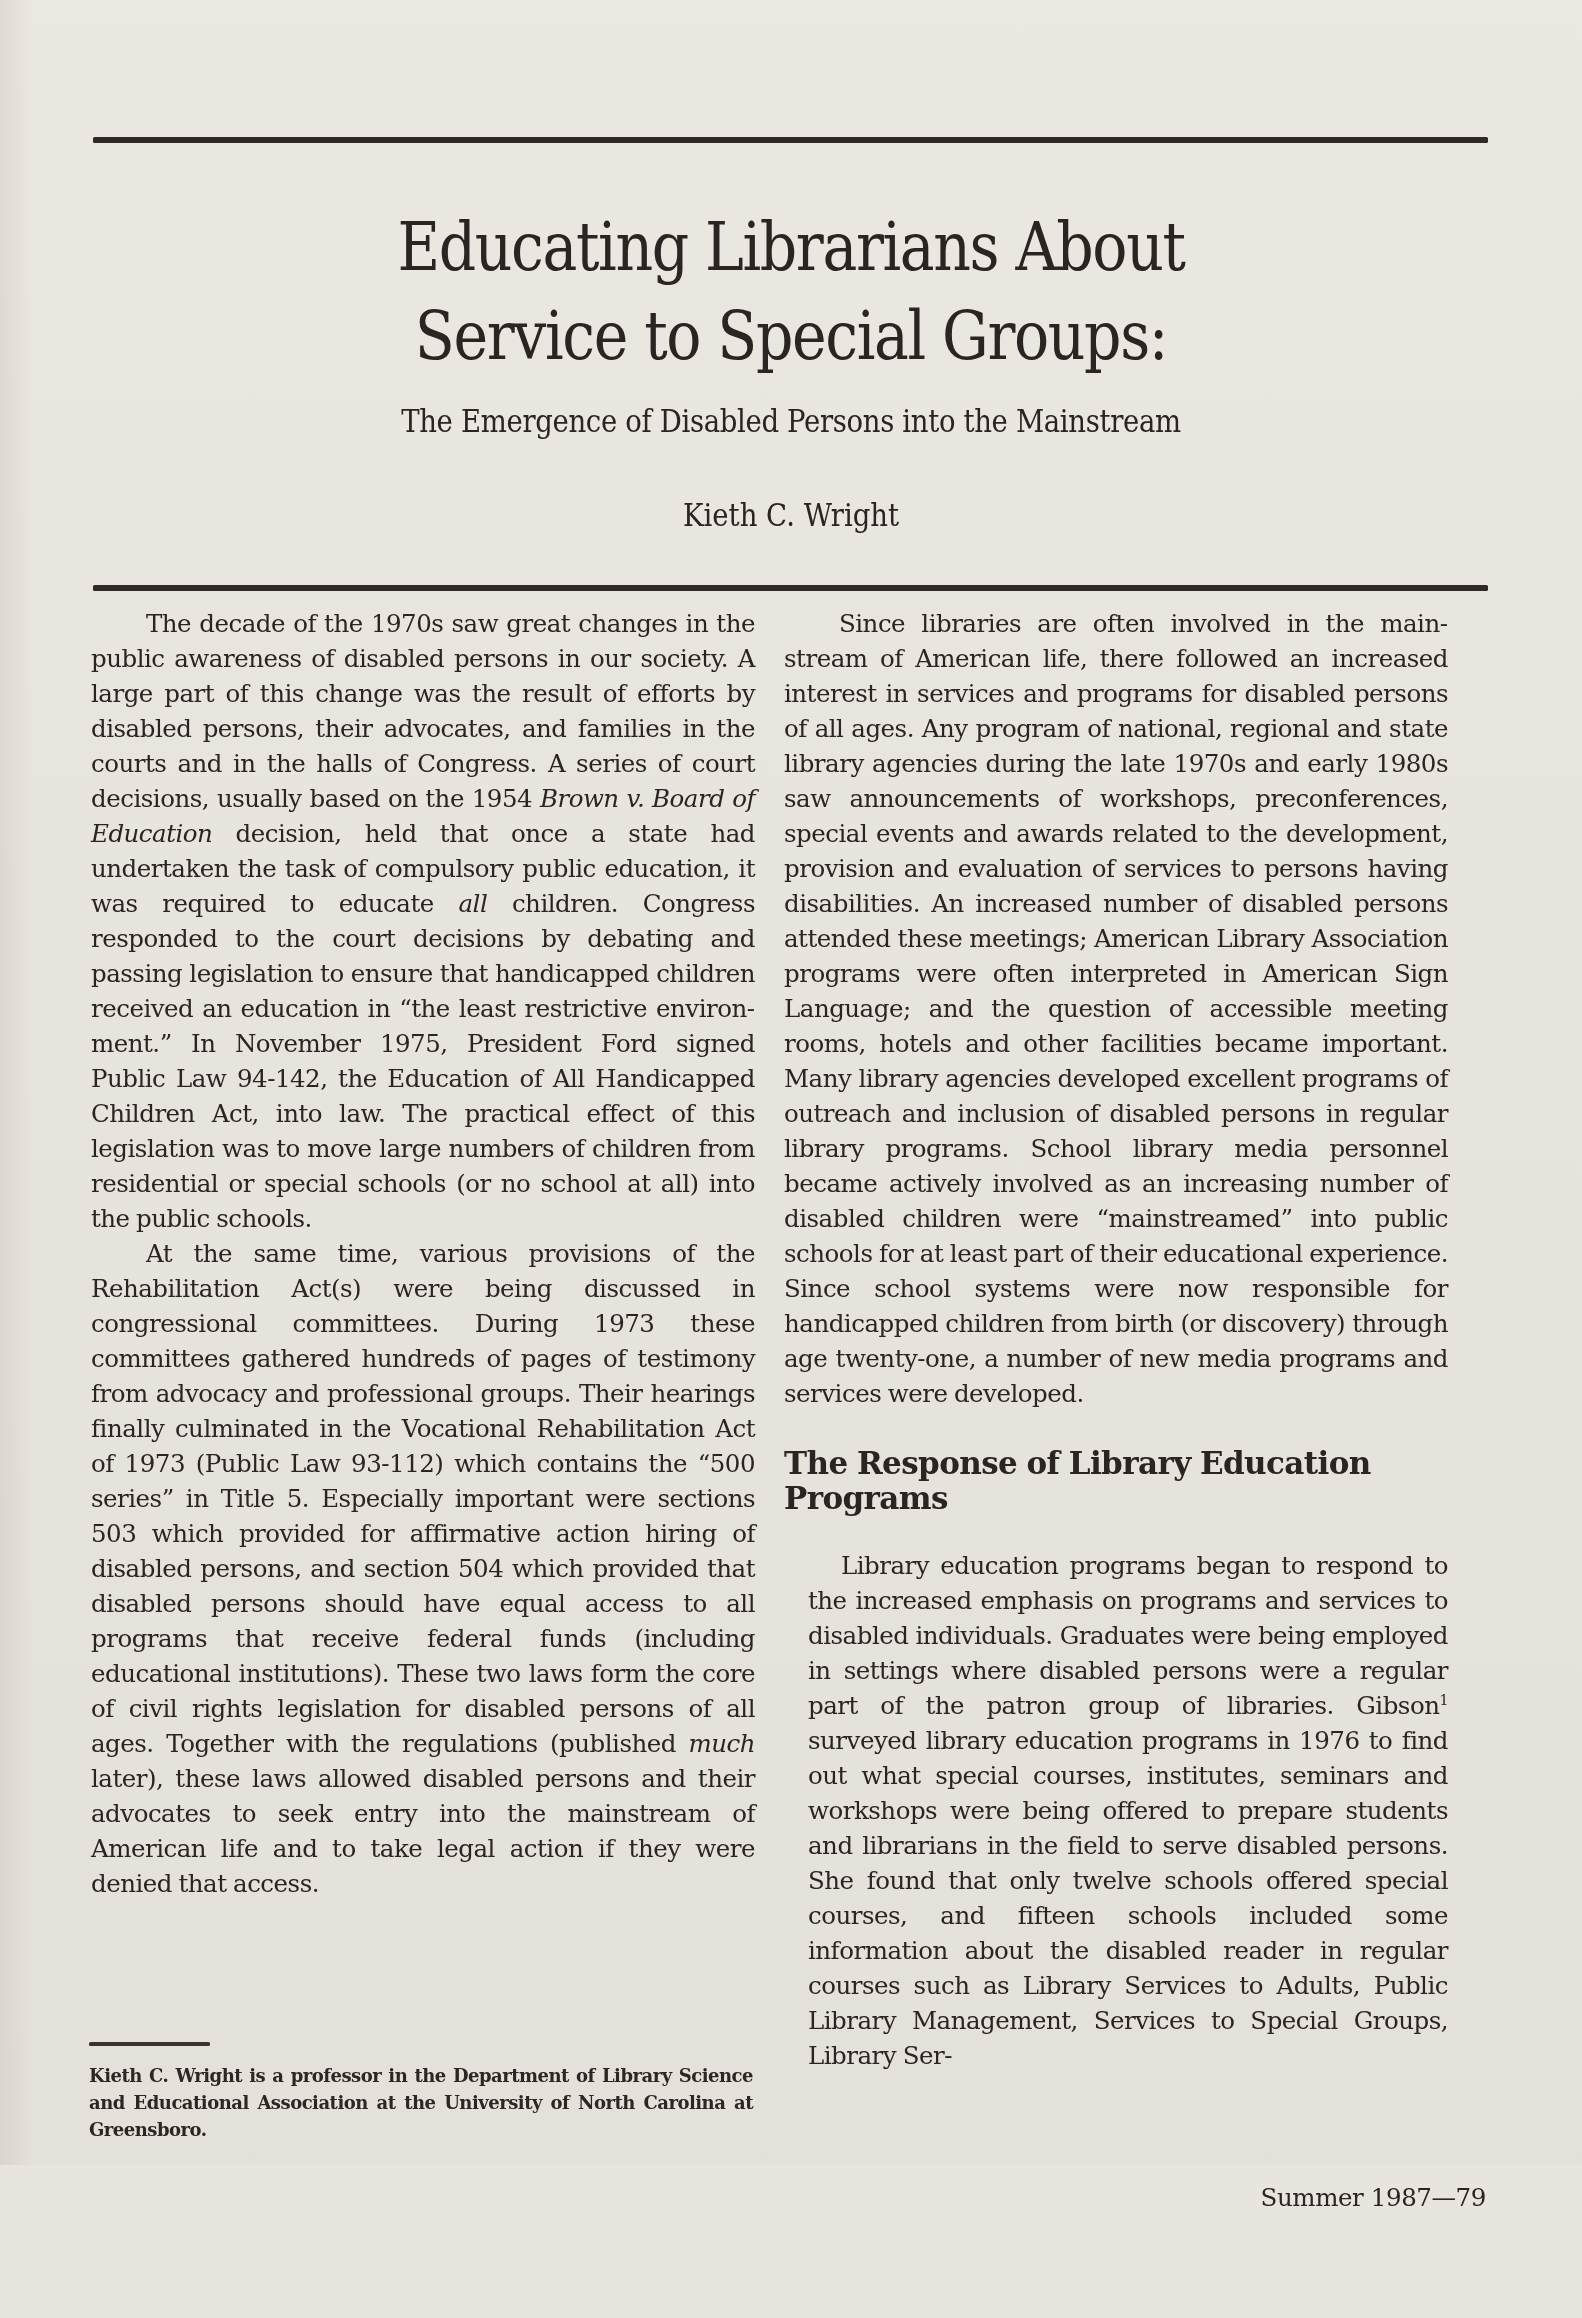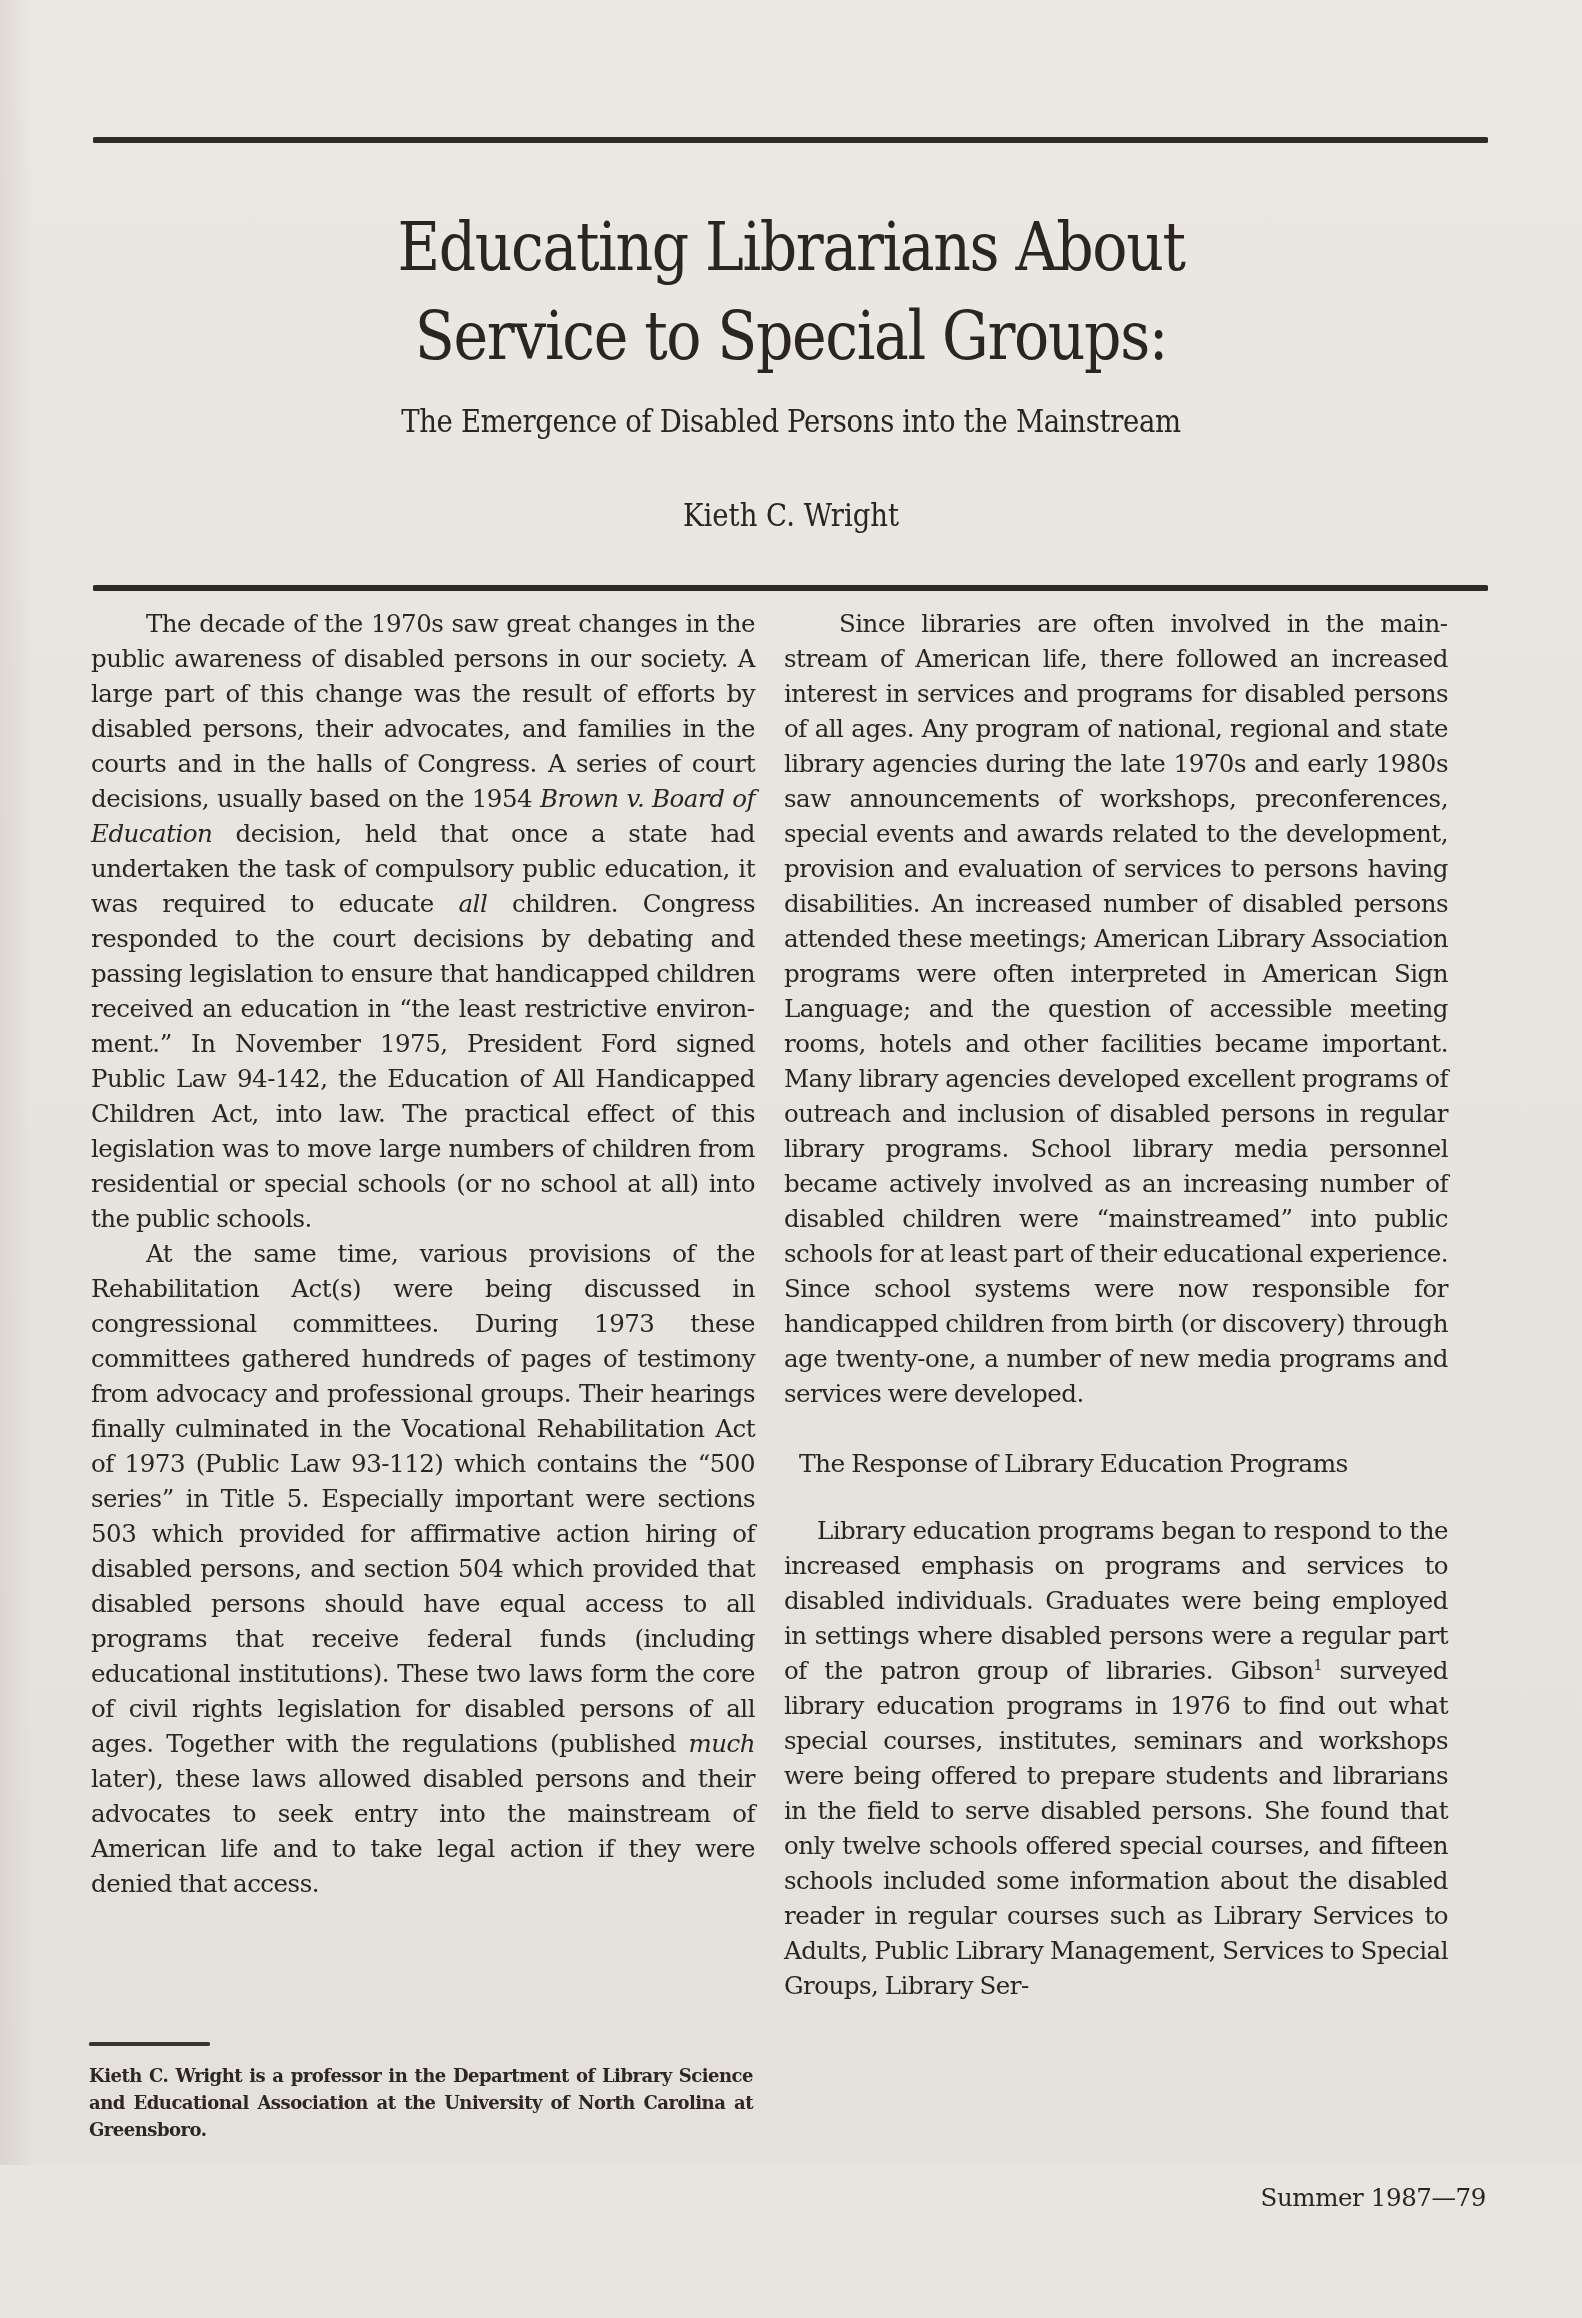--- a/index.html
+++ b/index.html
@@ -83,28 +83,28 @@
       letter-spacing: -0.5px;
       word-spacing: -0.8px;
     }
     .col.left { left: 91px; }
     .col.right { left: 784px; }
     .col p {
       margin: 0;
       text-indent: 55px;
     }
     .col h3 {
-      margin: 35px 0 32px 15px;
-      font-size: 25px;
-      font-weight: normal;
+      margin: 35px 0 32px 0;
+      font-size: 31px;
+      font-weight: bold;
       text-align: left;
       letter-spacing: -0.6px;
       line-height: 35px;
     }
-    .col p.indent-sm { text-indent: 33px; }
+    .col p.indent-sm { text-indent: 33px; margin-left: 24px; }
     sup { font-size: 14.2px; line-height: 0; }
 
     .footnote-rule {
       position: absolute;
       left: 89px;
       top: 2042px;
       width: 121px;
       height: 4px;
       background: #3a3230;
       border-radius: 1.6px;

